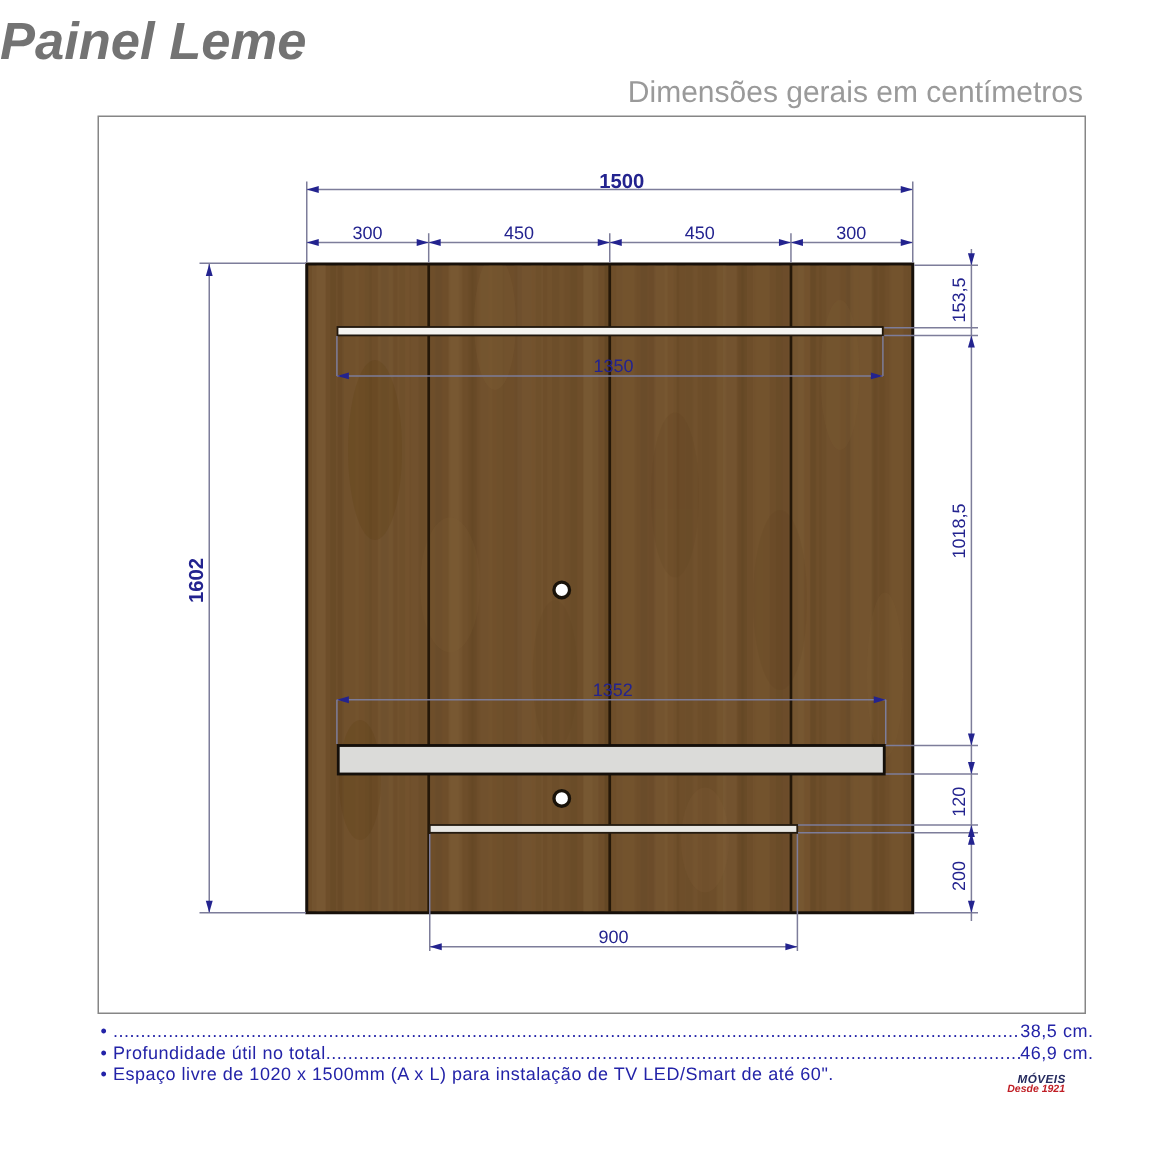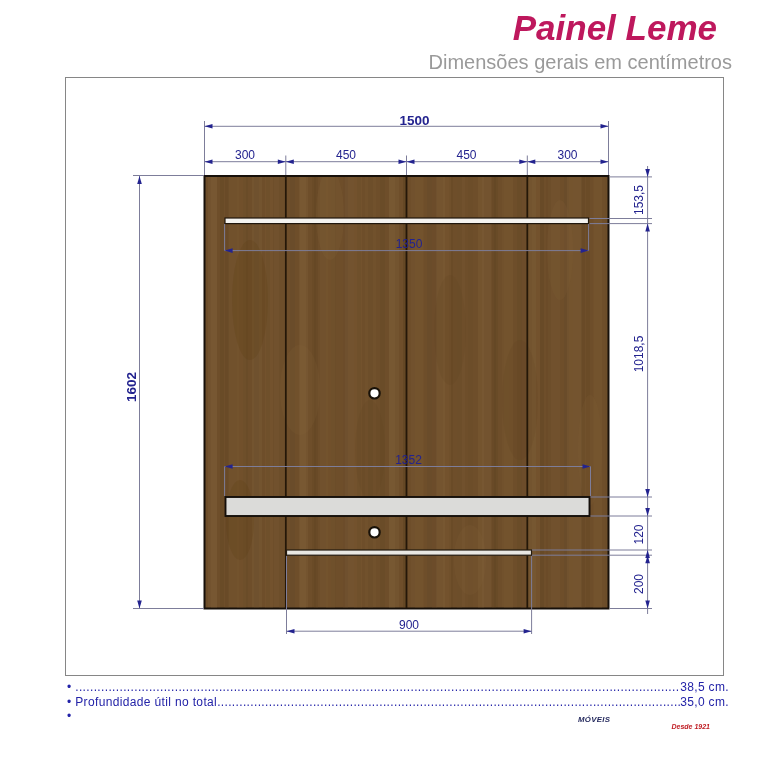--- a/index.html
+++ b/index.html
@@ -2,23 +2,23 @@
 <html><head>
 <meta charset="utf-8">
 <style>
   html,body{margin:0;padding:0;background:#ffffff;}
   body{width:768px;height:768px;position:relative;font-family:"Liberation Sans",sans-serif;overflow:hidden;}
   .abs{position:absolute;}
 </style>
 </head>
 <body>
 
-<div class="abs" style="left:0;top:8px;width:717px;text-align:right;font-size:35px;font-weight:bold;font-style:italic;color:#be185d;letter-spacing:0px;">Painel&nbsp;Leme</div>
-
-<div class="abs" style="left:16px;top:51px;width:716px;text-align:right;font-size:20px;color:#9a9a9a;">Dimensões gerais em centímetros</div>
+<div class="abs" style="left:0;top:8px;width:717px;text-align:left;font-size:35px;font-weight:bold;font-style:italic;color:#737373;letter-spacing:0px;">Painel&nbsp;Leme</div>
+
+<div class="abs" style="left:6px;top:51px;width:716px;text-align:right;font-size:20px;color:#9a9a9a;">Dimensões gerais em centímetros</div>
 
 <div class="abs" style="left:65px;top:77px;width:657px;height:597px;border:1px solid #868686;"></div>
 
 <svg class="abs" style="left:0;top:0;" width="768" height="768" viewBox="0 0 768 768">
   <defs>
     <pattern id="wood" x="204" y="175" width="137" height="435" patternUnits="userSpaceOnUse">
       <rect x="0" y="0" width="137" height="435" fill="#6e4e2a"></rect>
       <rect x="4" y="0" width="9" height="435" fill="#775732" opacity="0.55"></rect>
       <rect x="16" y="0" width="4" height="435" fill="#634624" opacity="0.45"></rect>
       <rect x="24" y="0" width="11" height="435" fill="#74532e" opacity="0.5"></rect>
@@ -174,27 +174,28 @@
   <div style="display:flex;white-space:nowrap;">
       <span>•&nbsp;</span>
       <span style="flex:1;overflow:hidden;">......................................................................................................................................................................................................................................................................</span>
       <span>38,5 cm.</span>
     </div>
 
   <div style="display:flex;white-space:nowrap;">
       <span>•&nbsp;</span>
       <span>Profundidade útil no total</span>
       <span style="flex:1;overflow:hidden;">......................................................................................................................................................................................................................................................................</span>
-      <span>35,0 cm.</span>
+      <span>46,9 cm.</span>
     </div>
 
   <div style="display:flex;white-space:nowrap;">
       <span>•&nbsp;</span>
+      <span>Espaço livre de 1020 x 1500mm (A x L) para instalação de TV LED/Smart de até 60".</span>
     </div>
 </div>
 
 <div class="abs" style="left:578px;top:713px;width:134px;">
 
-  <div style="padding-right:1.5px;font-size:7.8px;font-weight:bold;font-style:italic;color:#252a5e;letter-spacing:0.3px;line-height:8px;position:relative;top:2.5px;">MÓVEIS</div>
+  <div style="text-align:right;padding-right:1.5px;font-size:7.8px;font-weight:bold;font-style:italic;color:#252a5e;letter-spacing:0.3px;line-height:8px;position:relative;top:2.5px;">MÓVEIS</div>
 
 
   <div style="text-align:right;padding-right:2px;font-size:7px;font-style:italic;color:#c01e25;font-weight:bold;margin-top:2px;line-height:8px;letter-spacing:0px;">Desde 1921</div>
 </div>
 
 </body></html>

